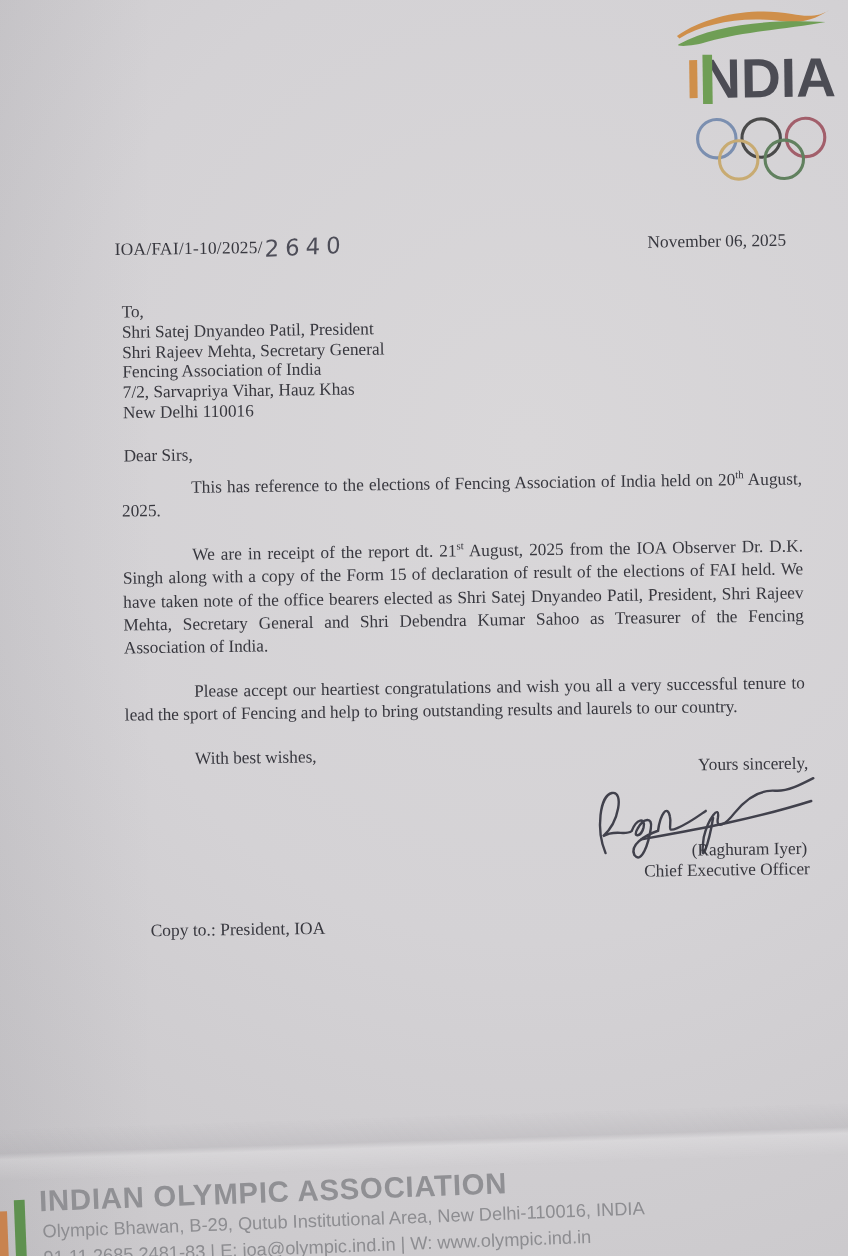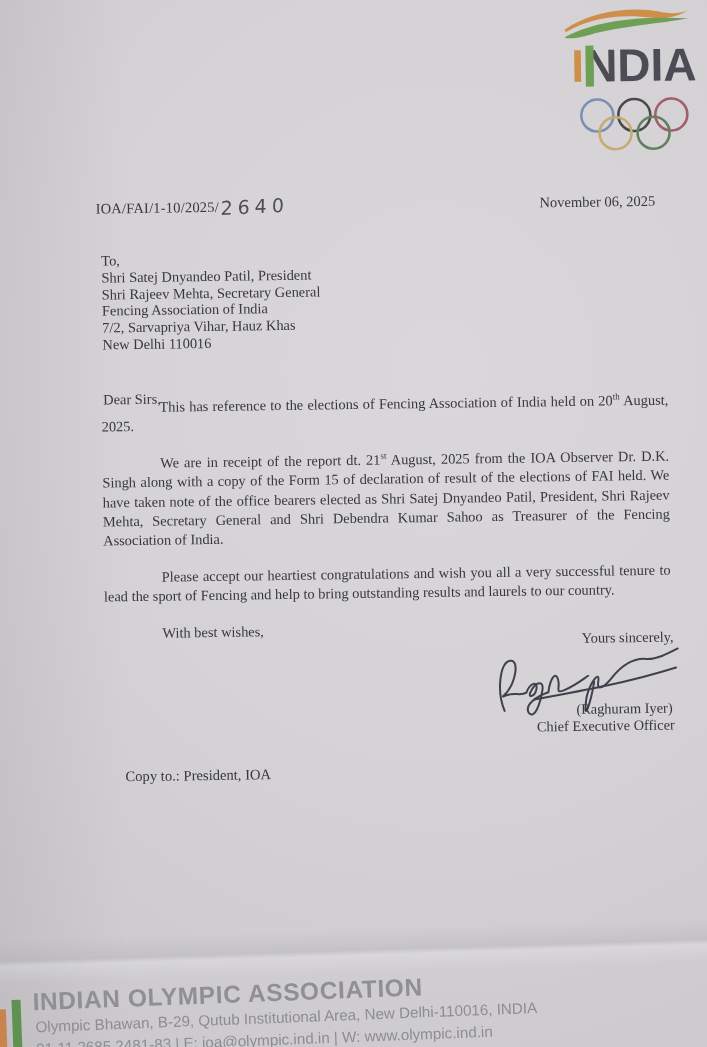--- a/index.html
+++ b/index.html
@@ -25,21 +25,21 @@
 
   
   .ref{position:absolute;left:100px;top:194px;font-size:14.5px;letter-spacing:0.2px;}
   .ref .handwritten{font-family:"DejaVu Sans",sans-serif;font-size:19px;letter-spacing:5px;
       color:#4d4d58;display:inline-block;transform:rotate(-2deg) skewX(-4deg);vertical-align:-2px;margin-left:2px;}
   .date{position:absolute;left:544px;top:197px;font-size:14.5px;}
 
   
   .recipient{position:absolute;left:105px;top:249px;font-size:14.4px;line-height:16.8px;}
 
-  .salutation{position:absolute;left:105px;top:388px;font-size:14.4px;}
+  .salutation{position:absolute;left:105px;top:369px;font-size:14.4px;}
 
   
   .body-block{position:absolute;left:103px;top:395px;width:567px;font-size:14.4px;line-height:19.4px;text-align:justify;}
   .body-block p{margin:0 0 17px 0;text-indent:58px;}
   .body-block p.no-justify{text-align:left;}
   sup{font-size:9px;line-height:0;}
   .wishes{margin-top:20px;text-indent:58px;}
 
   
   .sign-block{position:absolute;left:472px;top:633px;width:200px;text-align:right;font-size:14.4px;}

